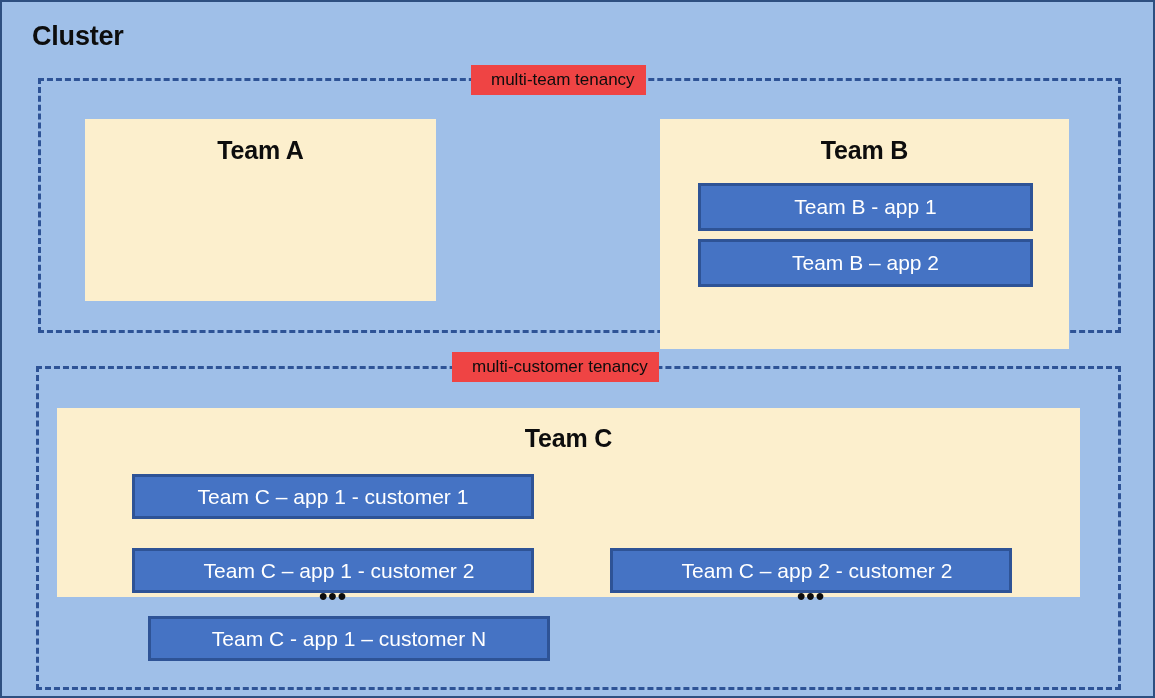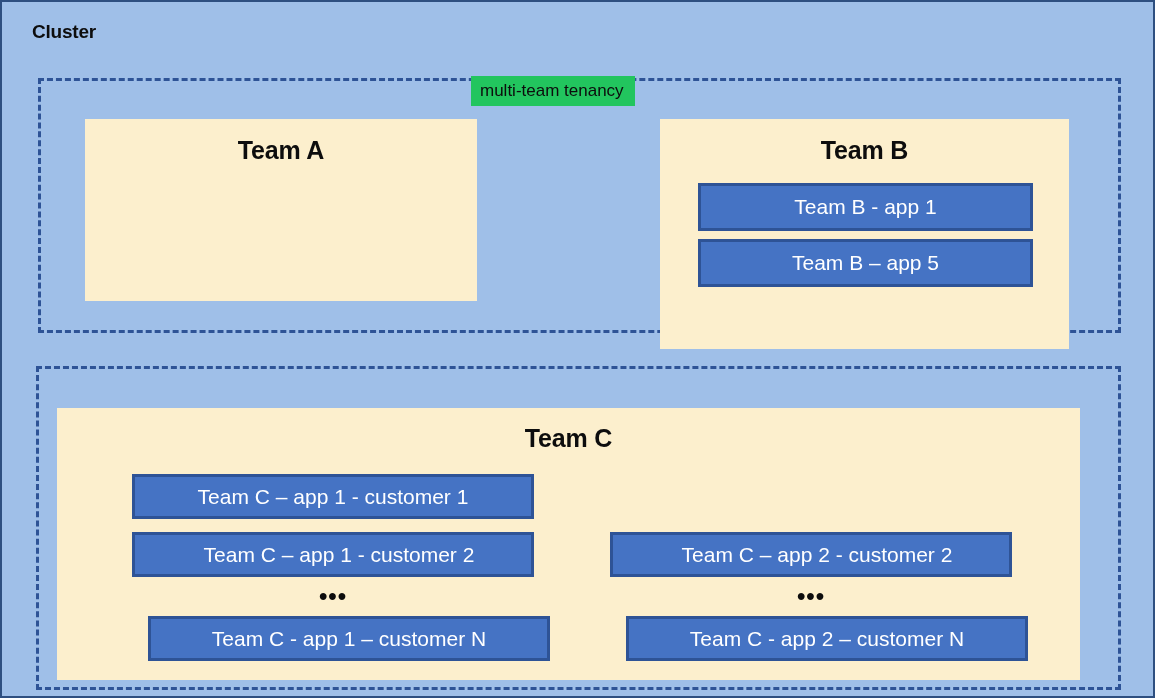--- a/index.html
+++ b/index.html
@@ -21,21 +21,21 @@
     background: #9fbfe8;
     border: 2px solid #2e4f80;
     overflow: hidden;
   }
 
   
   #cluster-title {
     position: absolute;
     left: 30px;
     top: 19px;
-    font-size: 19px;
+    font-size: 27px;
     font-weight: bold;
     color: #0d0d0d;
     letter-spacing: -0.2px;
     white-space: nowrap;
   }
 
   
   .tenancy-region {
     position: absolute;
     box-sizing: border-box;
@@ -51,61 +51,60 @@
   #region-multi-customer {
     left: 34px;
     top: 364px;
     width: 1085px;
     height: 324px;
   }
 
   
   .tenancy-label {
     position: absolute;
-    background: #22c55e;
+    background: #ef4444;
     color: #0d0d0d;
     font-size: 17px;
     line-height: 1;
-    padding: 6px 11px 7px 9px;
+    padding: 6px 11px 7px 20px;
     white-space: nowrap;
     z-index: 5;
-    margin-top: 11px;
   }
   #label-multi-team {
     left: 469px;
     top: 63px;
   }
   #label-multi-customer {
     left: 450px;
     top: 350px;
   }
 
   
   .team-panel {
     position: absolute;
     box-sizing: border-box;
     background: #fcefcd;
   }
   #team-a-panel {
     left: 83px;
     top: 117px;
-    width: 392px;
+    width: 351px;
     height: 182px;
   }
   #team-b-panel {
     left: 658px;
     top: 117px;
     width: 409px;
     height: 230px;
   }
   #team-c-panel {
     left: 55px;
     top: 406px;
     width: 1023px;
-    height: 272px;
+    height: 189px;
   }
 
   .team-title {
     position: absolute;
     left: 0;
     right: 0;
     text-align: center;
     font-size: 25px;
     font-weight: bold;
     color: #0d0d0d;
@@ -152,21 +151,21 @@
     top: 120px;
     width: 335px;
     height: 48px;
   }
 
   
   .col-left  { left: 75px;  width: 402px; }
   .col-right { left: 553px; width: 402px; }
 
   .row-cust-1 { top: 66px;  height: 45px; }
-  .row-cust-2 { top: 124px; height: 45px; padding-left: 12px; }
+  .row-cust-2 { top: 140px; height: 45px; padding-left: 12px; }
   .row-cust-n { top: 208px; height: 45px; margin-left: 16px; }
 
   
   .ellipsis {
     position: absolute;
     top: 176px;
     font-size: 24px;
     font-weight: bold;
     color: #0d0d0d;
     line-height: 1;
@@ -188,32 +187,32 @@
 
   <div class="tenancy-label" id="label-multi-team">multi-team tenancy</div>
 
   <div class="team-panel" id="team-a-panel">
     <div class="team-title">Team A</div>
   </div>
 
   <div class="team-panel" id="team-b-panel">
     <div class="team-title">Team B</div>
     <div class="app-box" id="team-b-app-1">Team B - app 1</div>
-    <div class="app-box" id="team-b-app-2">Team B – app 5</div>
+    <div class="app-box" id="team-b-app-2">Team B – app 2</div>
   </div>
 
   <div class="tenancy-region" id="region-multi-customer"></div>
 
+  <div class="tenancy-label" id="label-multi-customer">multi-customer tenancy</div>
 
   <div class="team-panel" id="team-c-panel">
     <div class="team-title">Team C</div>
 
     <div class="app-box col-left row-cust-1">Team C – app 1 - customer 1</div>
     <div class="app-box col-left row-cust-2">Team C – app 1 - customer 2</div>
     <div class="ellipsis" id="ellipsis-left">•••</div>
     <div class="app-box col-left row-cust-n">Team C - app 1 – customer N</div>
 
     <div class="app-box col-right row-cust-2">Team C – app 2 - customer 2</div>
     <div class="ellipsis" id="ellipsis-right">•••</div>
-    <div class="app-box col-right row-cust-n">Team C - app 2 – customer N</div>
   </div>
 
 </div>
 
 </body></html>

